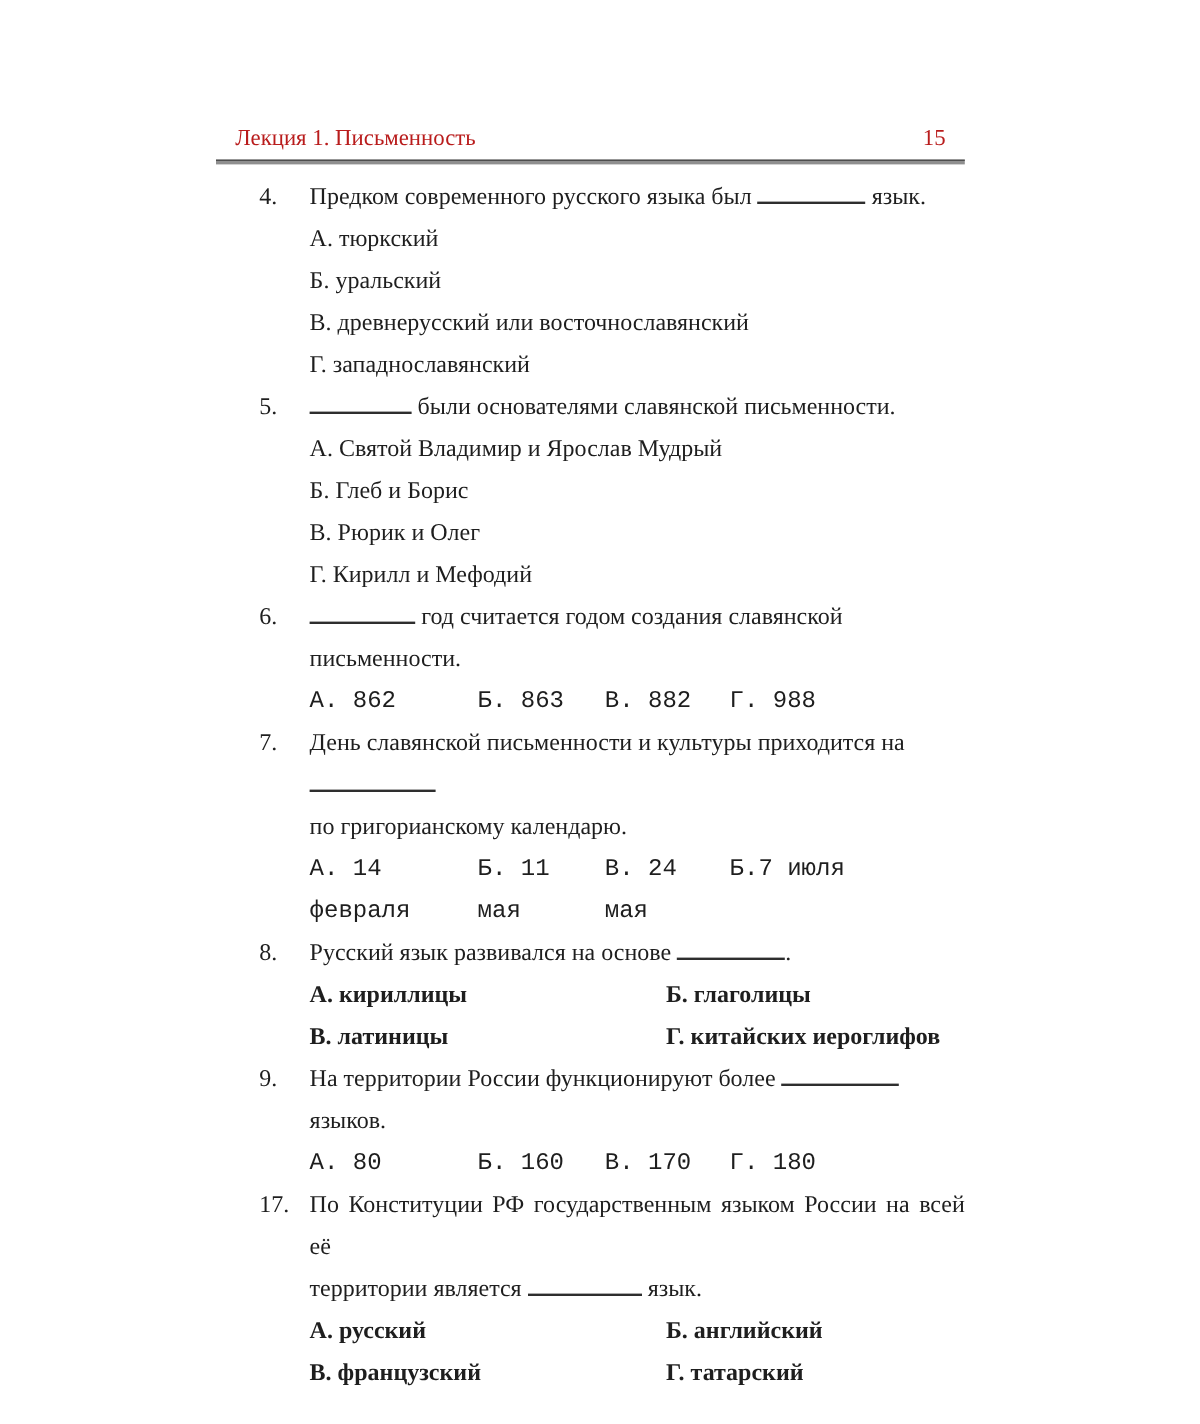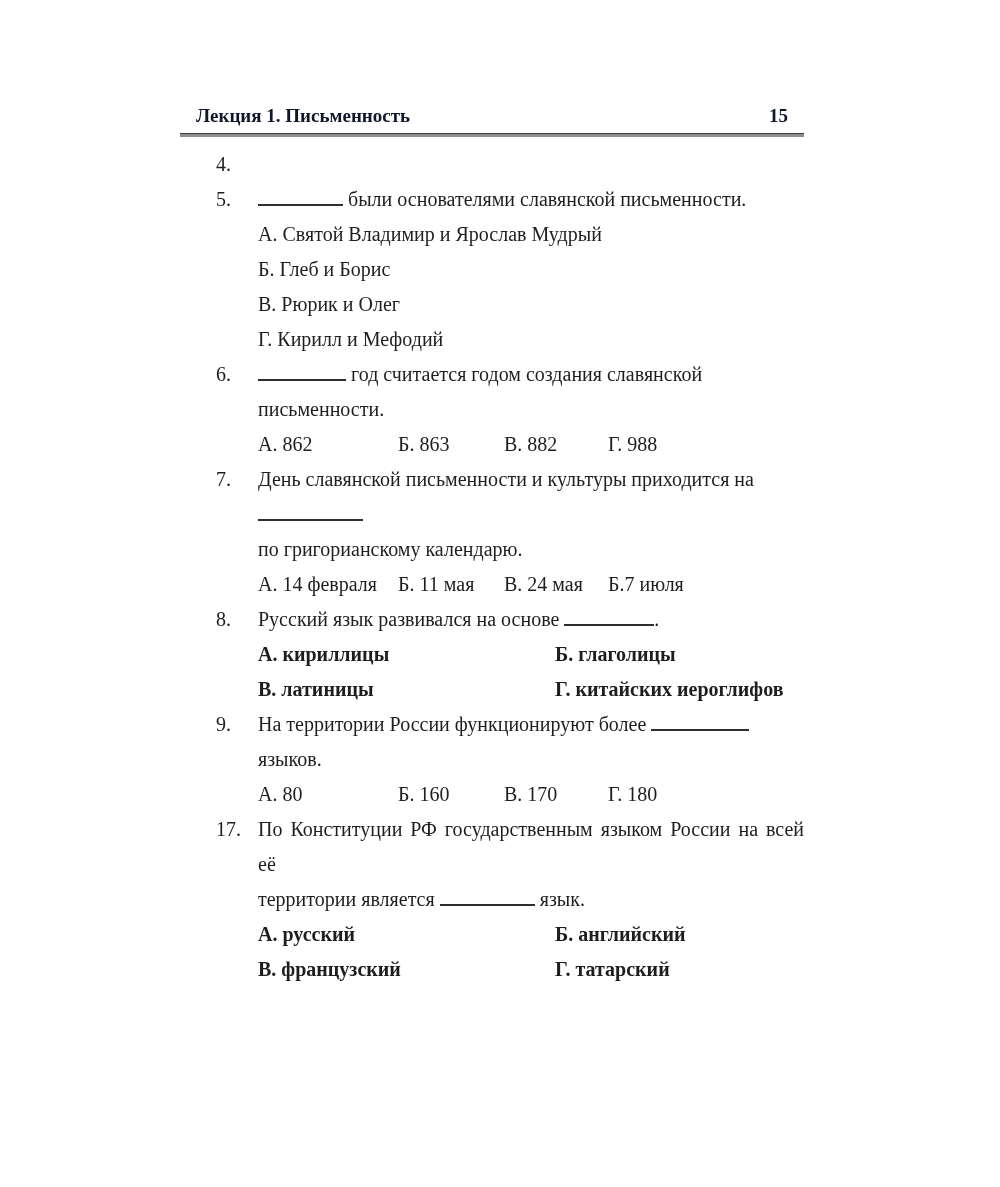--- a/index.html
+++ b/index.html
@@ -23,24 +23,24 @@
     left: 180px;
     top: 104px;
     width: 624px;
   }
   
   .running-head {
     display: flex;
     justify-content: space-between;
     align-items: flex-start;
     padding: 0 16px 5px 16px;
-    font-weight: bold;
+    font-weight: normal;
     font-size: 19px;
     line-height: 24px;
-    color: #0f172a;
+    color: #b91c1c;
   }
   .head-rule {
     height: 2.5px;
     background: #8f8f8f;
     border-top: 1.5px solid #3f3f3f;
   }
   
   .questions {
     margin-top: 10px;
     font-size: 20px;
@@ -72,20 +72,21 @@
   }
   .bw-90  { width: 90px;  }
   .bw-85  { width: 85px;  }
   .bw-88  { width: 88px;  }
   .bw-105 { width: 105px; }
   .bw-95  { width: 95px;  }
   .bw-98  { width: 98px;  }
   .opt-row4 {
     display: grid;
     grid-template-columns: 140px 106px 104px 1fr;
+    font-family: Liberation Mono, monospace;
   }
   .opt-grid2 {
     display: grid;
     grid-template-columns: 297px 1fr;
     font-weight: bold;
   }
 </style>
 </head>
 <body>
 
@@ -95,20 +96,31 @@
     <div class="running-head">
       <span>Лекция 1. Письменность</span>
       <span>15</span>
     </div>
     <div class="head-rule"></div>
 
     <div class="questions">
 
       <div class="question">
         <div class="qnum">4.</div>
+        <div class="qbody">
+          <div>
+            <span>Предком современного русского языка был</span>
+            <span class="blank bw-90"></span>
+            <span>язык.</span>
+          </div>
+          <div>А. тюркский</div>
+          <div>Б. уральский</div>
+          <div>В. древнерусский или восточнославянский</div>
+          <div>Г. западнославянский</div>
+        </div>
       </div>
 
       <div class="question">
         <div class="qnum">5.</div>
         <div class="qbody">
           <div>
             <span class="blank bw-85"></span>
             <span>были основателями славянской письменности.</span>
           </div>
           <div>А. Святой Владимир и Ярослав Мудрый</div>

